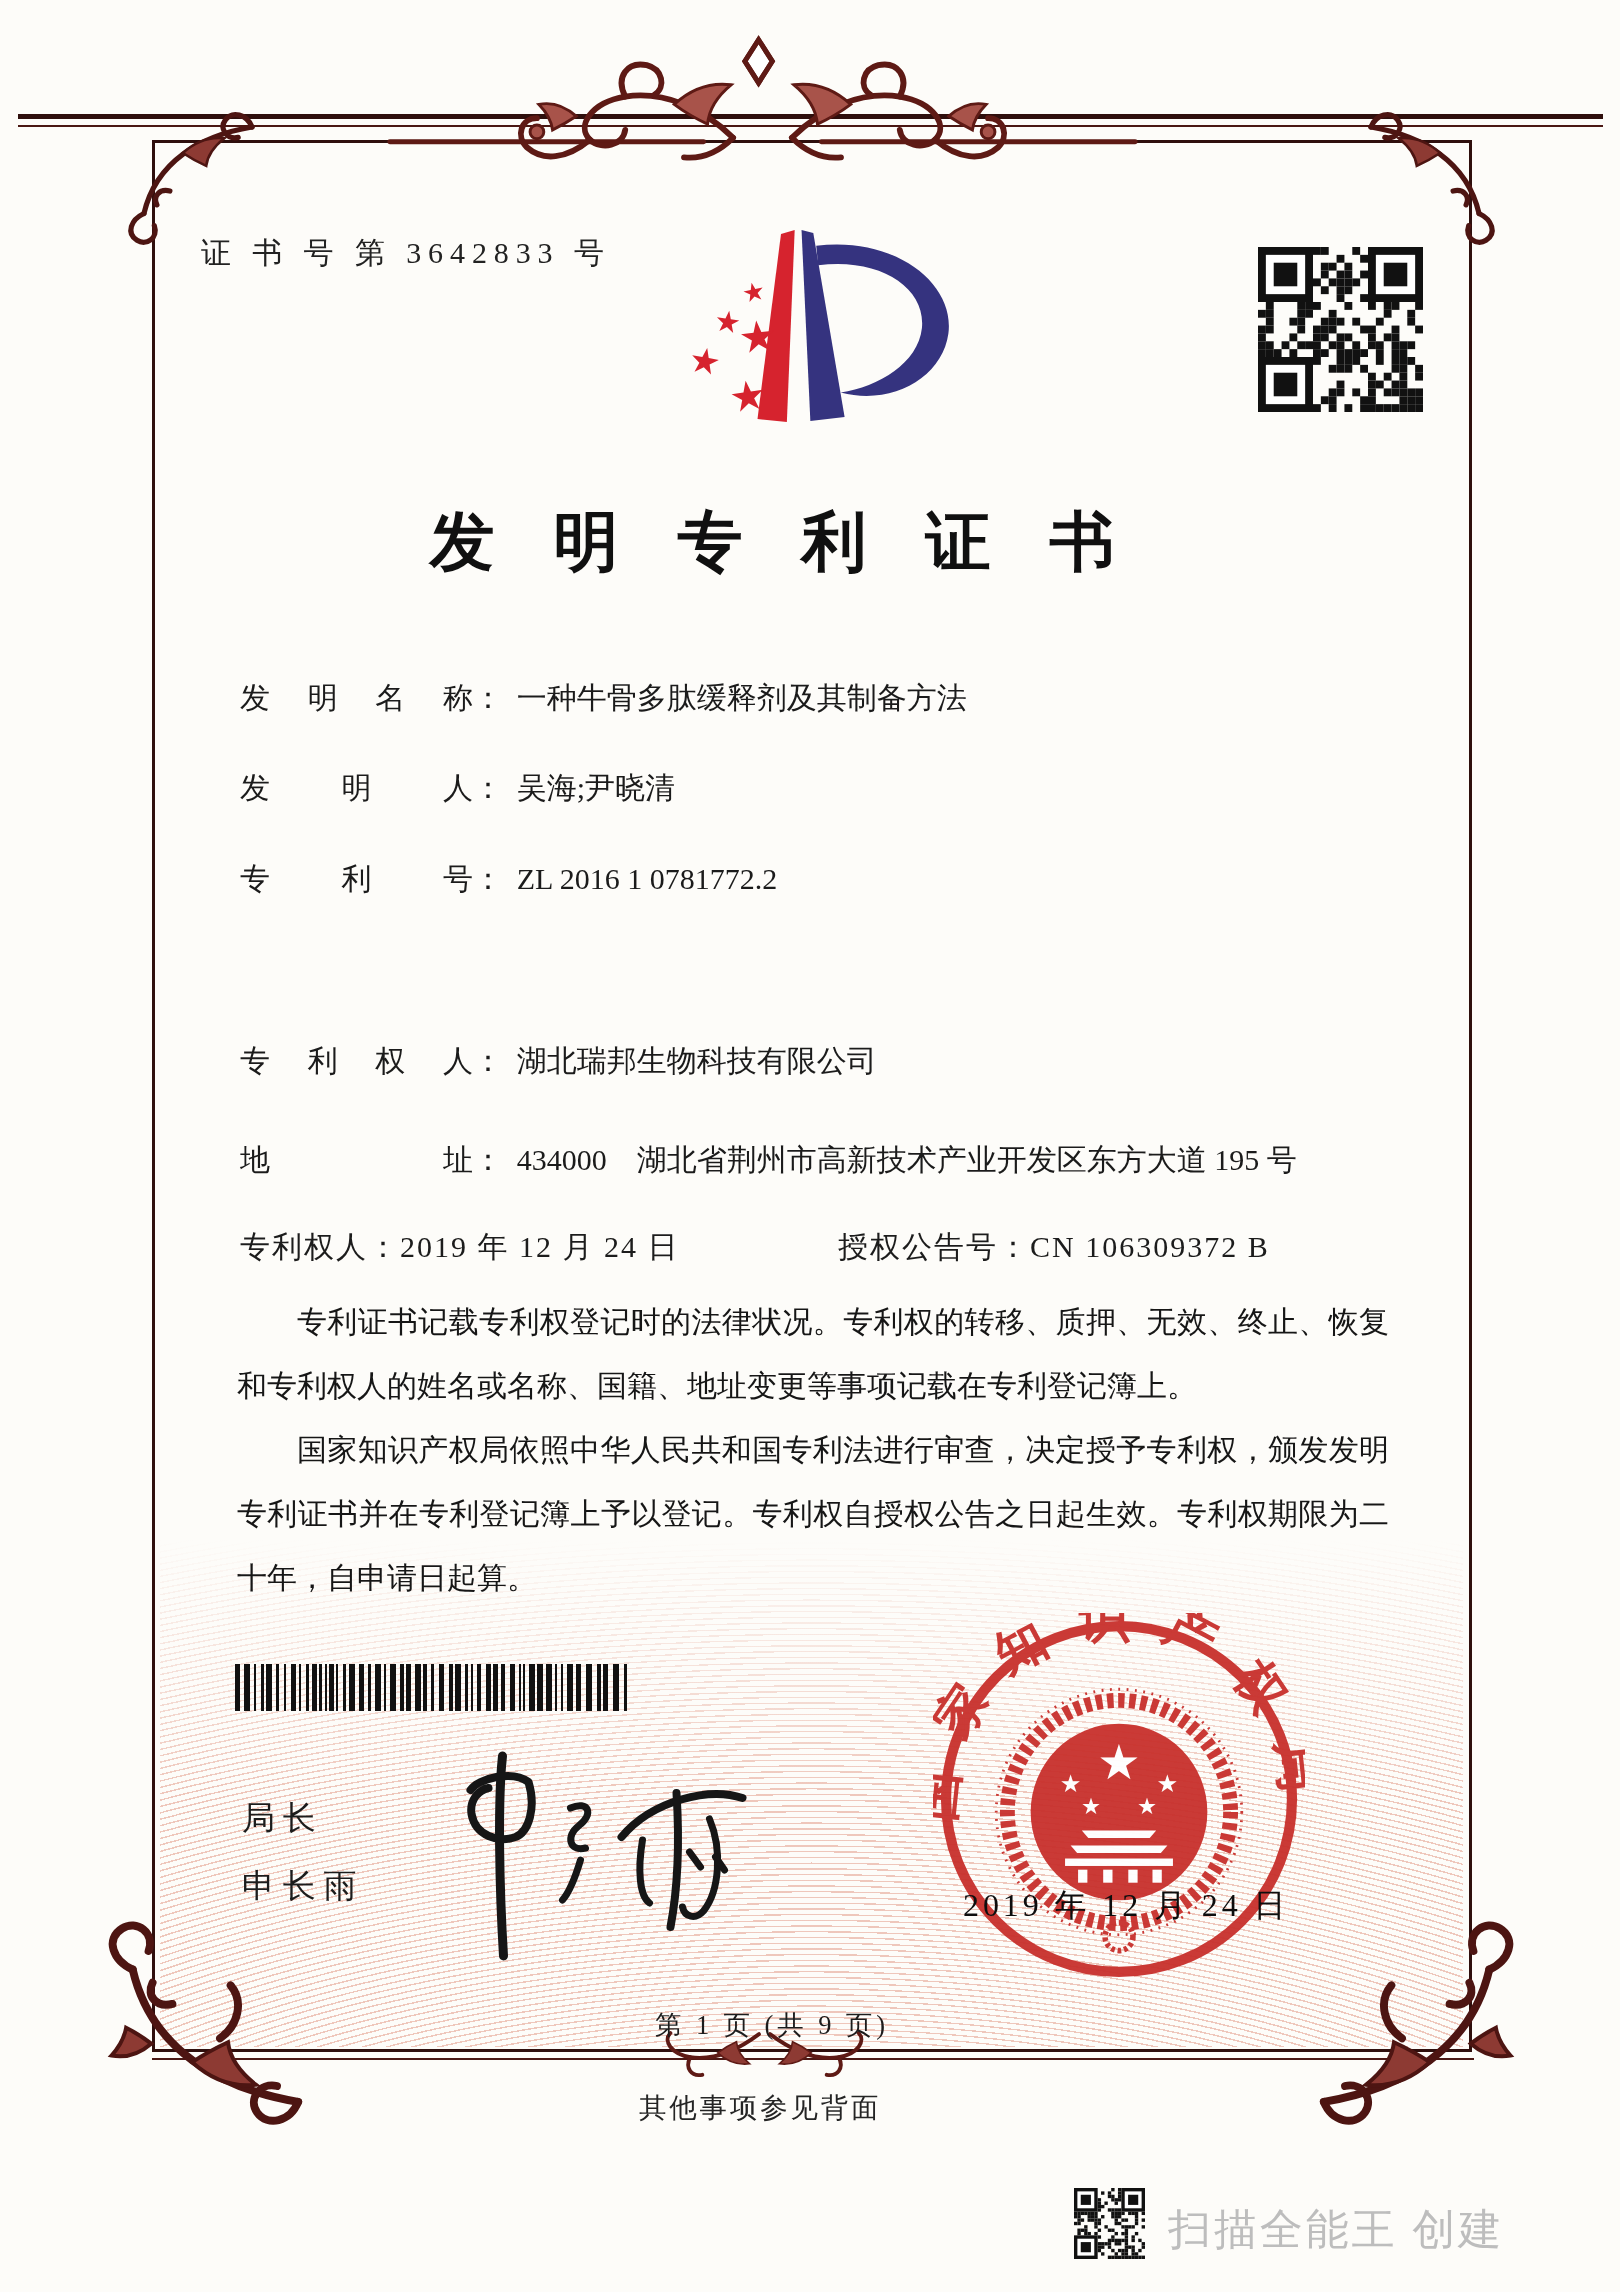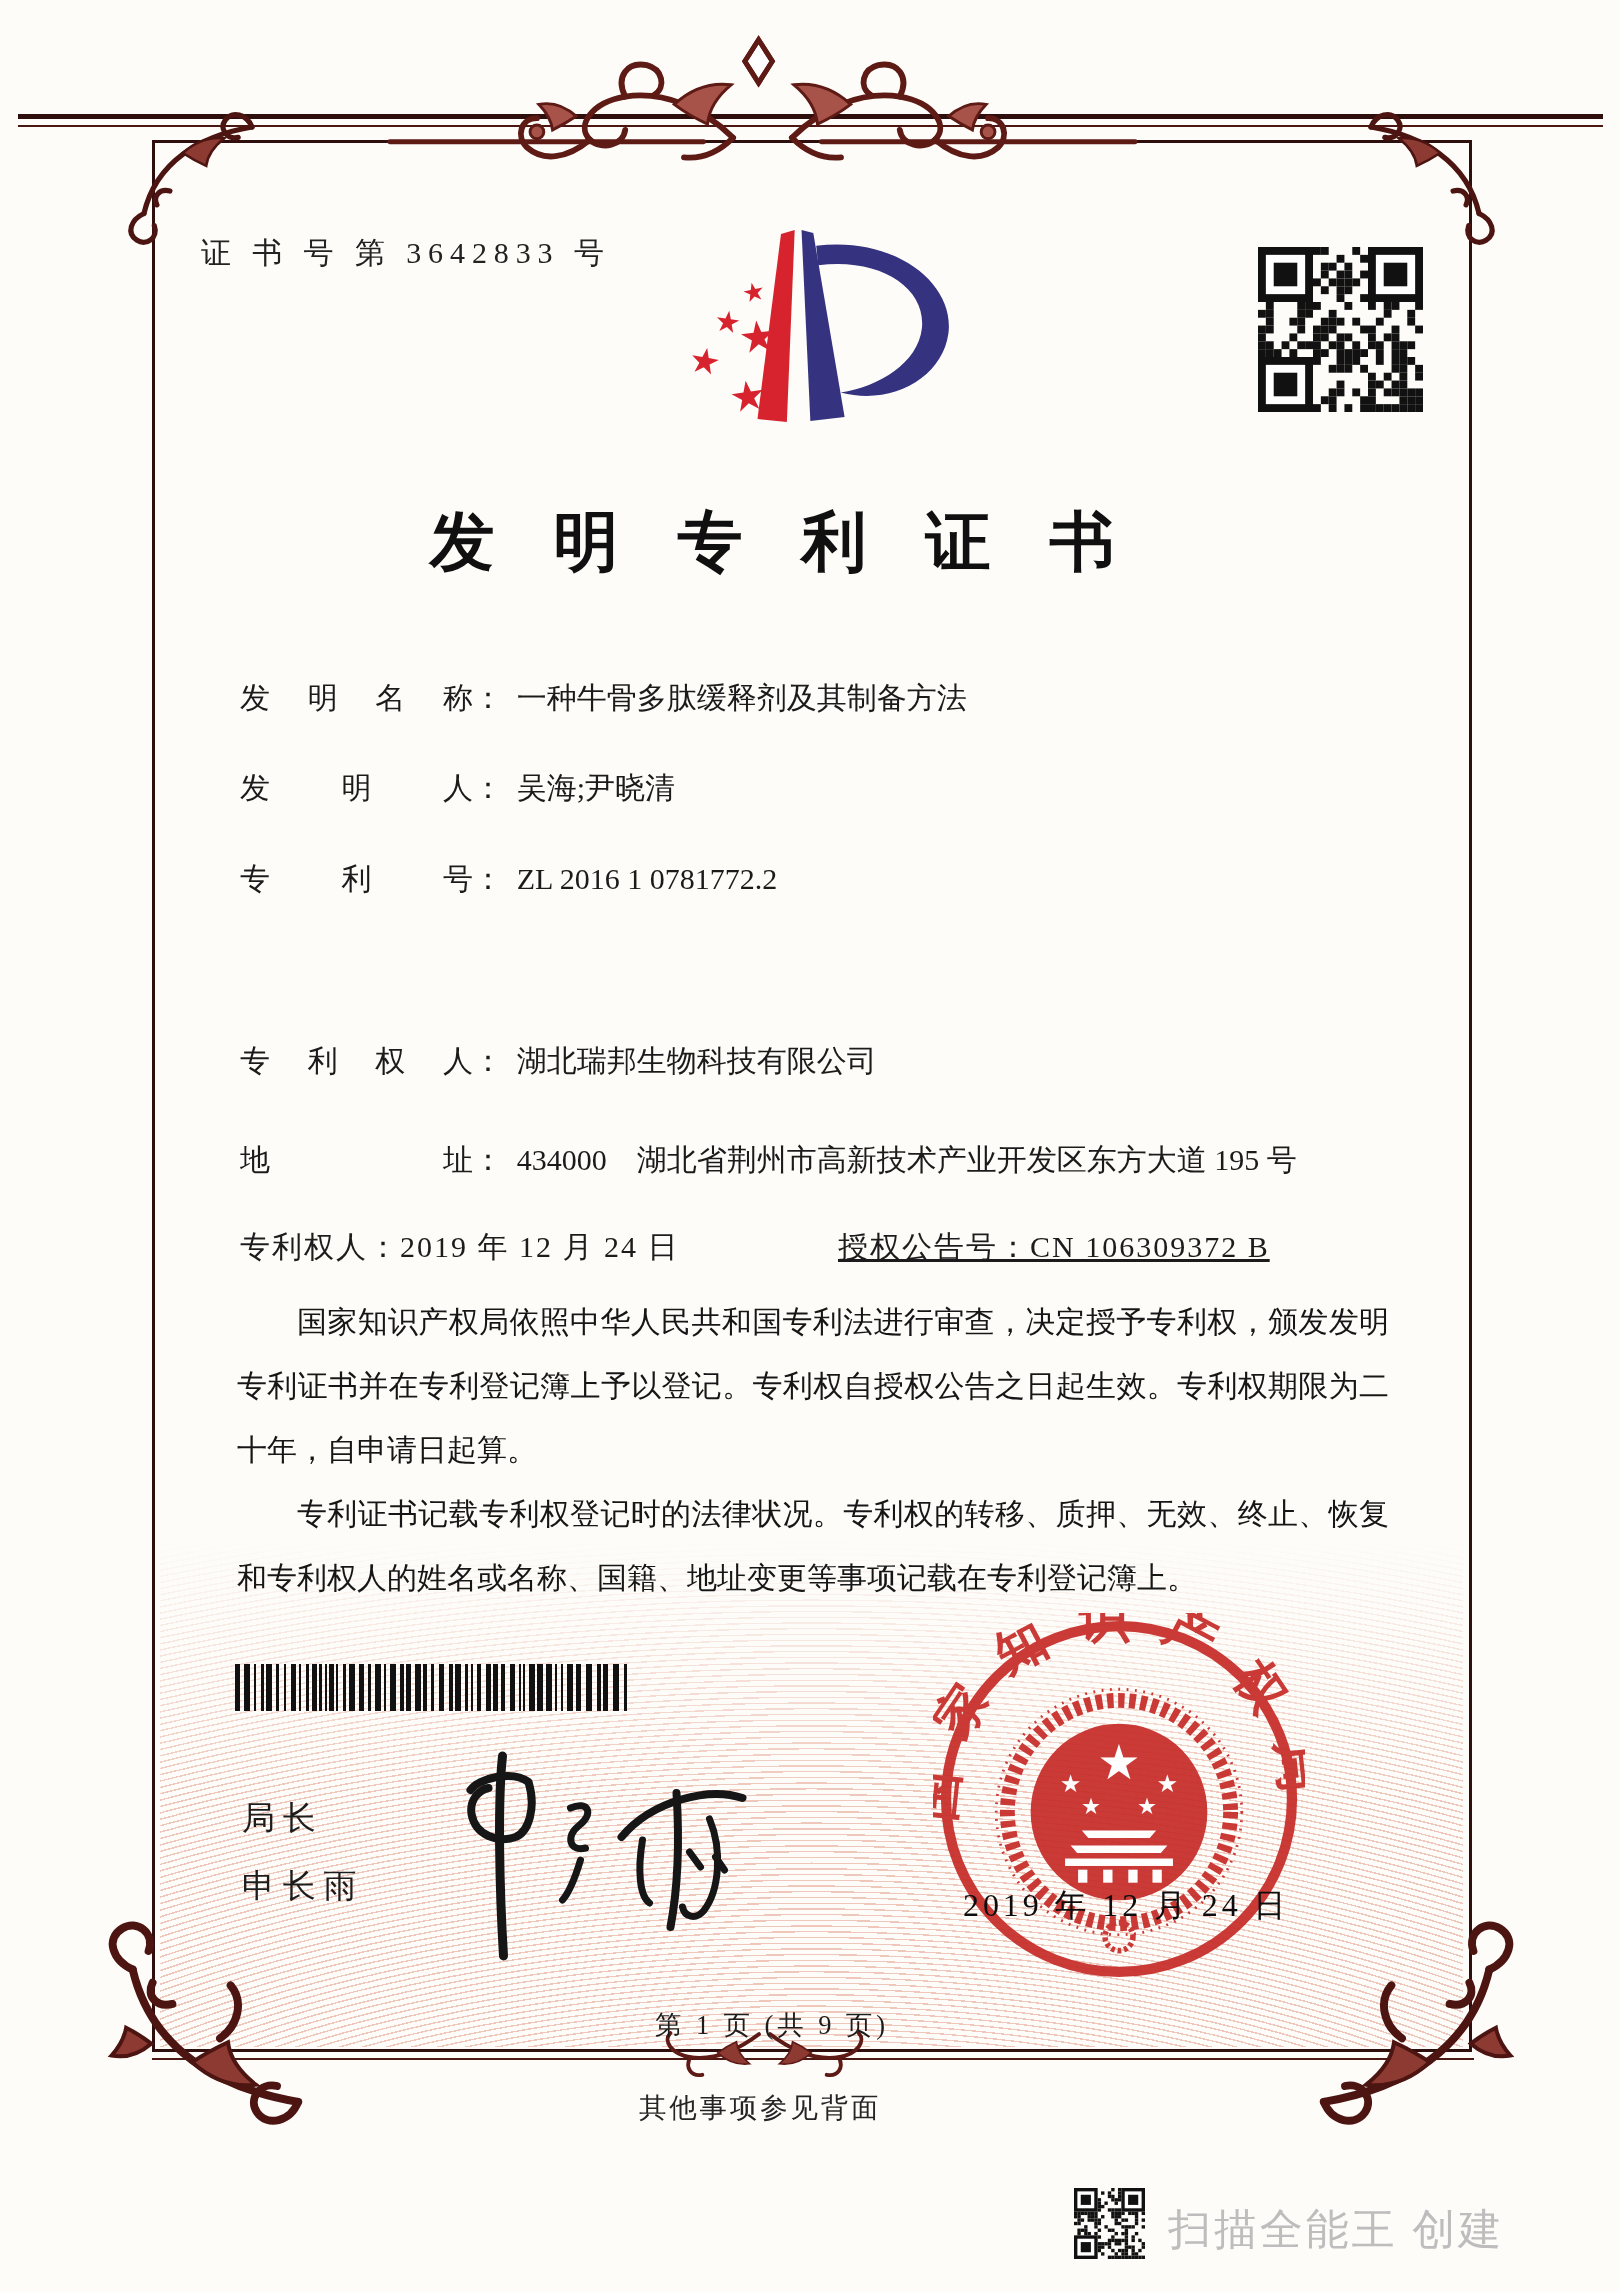--- a/index.html
+++ b/index.html
@@ -19,21 +19,21 @@
       rgba(255,255,255,0) 2.5px, rgba(255,255,255,0) 10.8px);}
   .guilloche-fade{left:160px;top:1539px;width:1303px;height:255px;
     background:linear-gradient(to bottom,#fdfcf9 0%,rgba(253,252,249,0) 100%);}
   .cert-no{left:201px;top:233px;font-size:30px;letter-spacing:6.9px;color:#222;}
   .title{left:0;top:498px;width:1544px;text-align:center;font-size:65px;font-weight:bold;
          letter-spacing:59px;text-indent:59px;color:#101010;}
   .row{left:240px;font-size:30px;white-space:nowrap;color:#1b1b1b;}
   .row .flabel{display:inline-block;width:233px;text-align:justify;text-align-last:justify;vertical-align:top;}
   .row .colon{margin-right:13.7px;}
   .grant-left{left:240px;top:1227px;font-size:30px;letter-spacing:2px;}
-  .grant-right{left:838px;top:1227px;font-size:30px;letter-spacing:2px;text-decoration:underline;}
+  .grant-right{left:838px;top:1227px;font-size:30px;letter-spacing:2px;}
   .bodytext{left:237px;top:1290px;width:1152px;font-size:30px;line-height:64px;
             text-align:justify;color:#161616;}
   .bodytext p{margin:0;text-indent:2em;}
   .signer-title{left:242px;top:1796px;font-size:33px;letter-spacing:7.8px;font-family:"Liberation Sans","DejaVu Sans",sans-serif;}
   .signer-name{left:242px;top:1864px;font-size:33px;letter-spacing:7.8px;font-family:"Liberation Sans","DejaVu Sans",sans-serif;}
   .seal-date{left:963px;top:1884px;font-size:32px;letter-spacing:3.9px;color:#0d0d0d;z-index:6;}
   .page-num{left:0;top:2007px;width:1544px;text-align:center;font-size:26.5px;letter-spacing:3.9px;}
   .back-note{left:623px;top:2090px;font-size:27.4px;letter-spacing:2.9px;color:#242424;margin-left:16px;}
   .wm-text{left:1168px;top:2201px;font-size:43px;letter-spacing:2.9px;color:#bdbdbd;
            font-family:"Liberation Sans","DejaVu Sans",sans-serif;}
@@ -328,22 +328,22 @@
   </div>
 
   <div class="abs grant-left">
     <span>专利权人</span><span>：</span><span>2019 年 12 月 24 日</span>
   </div>
   <div class="abs grant-right">
     <span>授权公告号</span><span>：</span><span>CN 106309372 B</span>
   </div>
 
   <div class="abs bodytext">
+    <p>专利证书记载专利权登记时的法律状况。专利权的转移、质押、无效、终止、恢复和专利权人的姓名或名称、国籍、地址变更等事项记载在专利登记簿上。</p>
     <p>国家知识产权局依照中华人民共和国专利法进行审查，决定授予专利权，颁发发明专利证书并在专利登记簿上予以登记。专利权自授权公告之日起生效。专利权期限为二十年，自申请日起算。</p>
-    <p>专利证书记载专利权登记时的法律状况。专利权的转移、质押、无效、终止、恢复和专利权人的姓名或名称、国籍、地址变更等事项记载在专利登记簿上。</p>
   </div>
 
   <div class="abs barcode" id="barcode">
       <i style="width:4.9px;background:#111"></i>
       <i style="width:3.9px"></i>
       <i style="width:5.9px;background:#111"></i>
       <i style="width:3.9px"></i>
       <i style="width:2.9px;background:#111"></i>
       <i style="width:4.9px"></i>
       <i style="width:2.9px;background:#111"></i>

